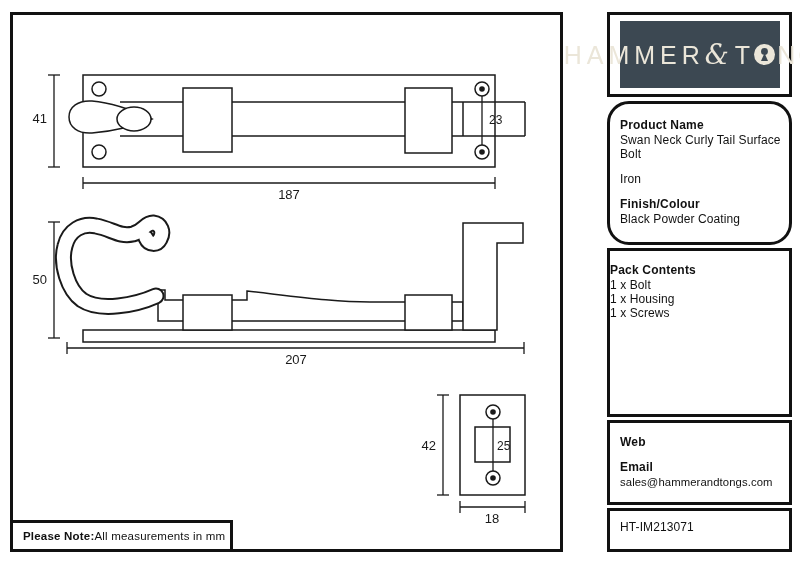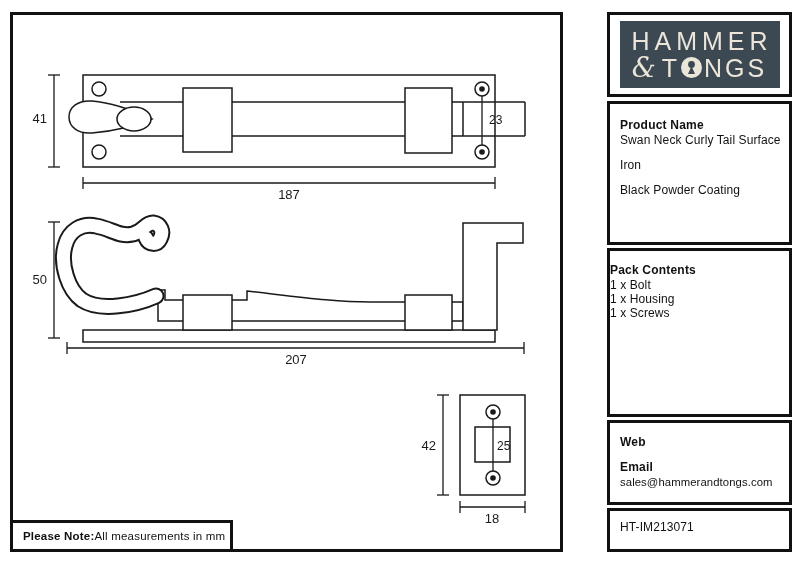--- a/index.html
+++ b/index.html
@@ -10,32 +10,32 @@
   .main-box { position:absolute; left:10px; top:12px; width:553px; height:540px; border:3px solid #111; background:#fff; }
   .drawing-svg { position:absolute; left:0; top:0; width:800px; height:566px; z-index:2; }
 
   .note-box { position:absolute; left:10px; top:520px; width:223px; height:32px; border:3px solid #111; background:#fff; z-index:4;
               display:flex; align-items:center; padding-left:10px; font-size:11.5px; letter-spacing:.2px; }
   .note-box b { }
 
   
   .side-box { position:absolute; left:607px; width:185px; border:3px solid #111; background:#fff; }
   .logo-box   { top:12px;  height:85px; display:flex; align-items:center; justify-content:center; }
-  .product-box{ top:101px; height:144px; padding:14px 0 0 10px; }
+  .product-box{ top:101px; height:144px; padding:14px 0 0 10px;border-radius:22px; }
   .pack-box   { top:248px; height:169px; padding:12px 0 0 0; }
   .web-box    { top:420px; height:85px;  padding:12px 0 0 10px; }
   .code-box   { top:508px; height:44px;  padding:9px 0 0 10px; }
 
   .side-box h3 { font-size:12px; font-weight:bold; letter-spacing:.2px; margin-bottom:1px; }
   .side-box p  { font-size:12px; line-height:14px; letter-spacing:.1px; }
   .sec { margin-bottom:11px; }
   .web-box p, .email-val { font-size:11.3px; }
 
   
-  .logo { width:160px; height:67px; background:#3c4852; color:#ebe6d9; display:flex; flex-direction:column;
+  .logo { width:160px; height:67px; background:#3c4852; color:#ebe6d9; display:flex; flex-direction:row;
           align-items:center; justify-content:center; }
   .logo-l1 { font-size:25px; letter-spacing:5px; line-height:26px; margin-left:5px; }
   .logo-l2 { font-size:25px; letter-spacing:3px; line-height:28px; display:flex; align-items:center; }
   .amp { font-family:"DejaVu Serif", serif; font-style:italic; font-size:27px; margin-right:3px; line-height:24px; }
   .keyhole { display:inline-flex; width:21px; height:21px; border-radius:50%; background:#ebe6d9;
              align-items:center; justify-content:center; margin:0 2px 0 1px; }
 </style>
 </head>
 <body>
 
@@ -148,25 +148,27 @@
         </span>
         <span>NGS</span>
       </div>
     </div>
   </div>
 
   <div class="side-box product-box">
     <div class="sec">
       <h3>Product Name</h3>
       <p>Swan Neck Curly Tail Surface</p>
+      <p>Bolt</p>
     </div>
     <div class="sec">
       <p>Iron</p>
     </div>
     <div class="sec">
+      <h3>Finish/Colour</h3>
       <p>Black Powder Coating</p>
     </div>
   </div>
 
   <div class="side-box pack-box">
     <h3>Pack Contents</h3>
     <p>1 x Bolt</p>
     <p>1 x Housing</p>
     <p>1 x Screws</p>
   </div>

